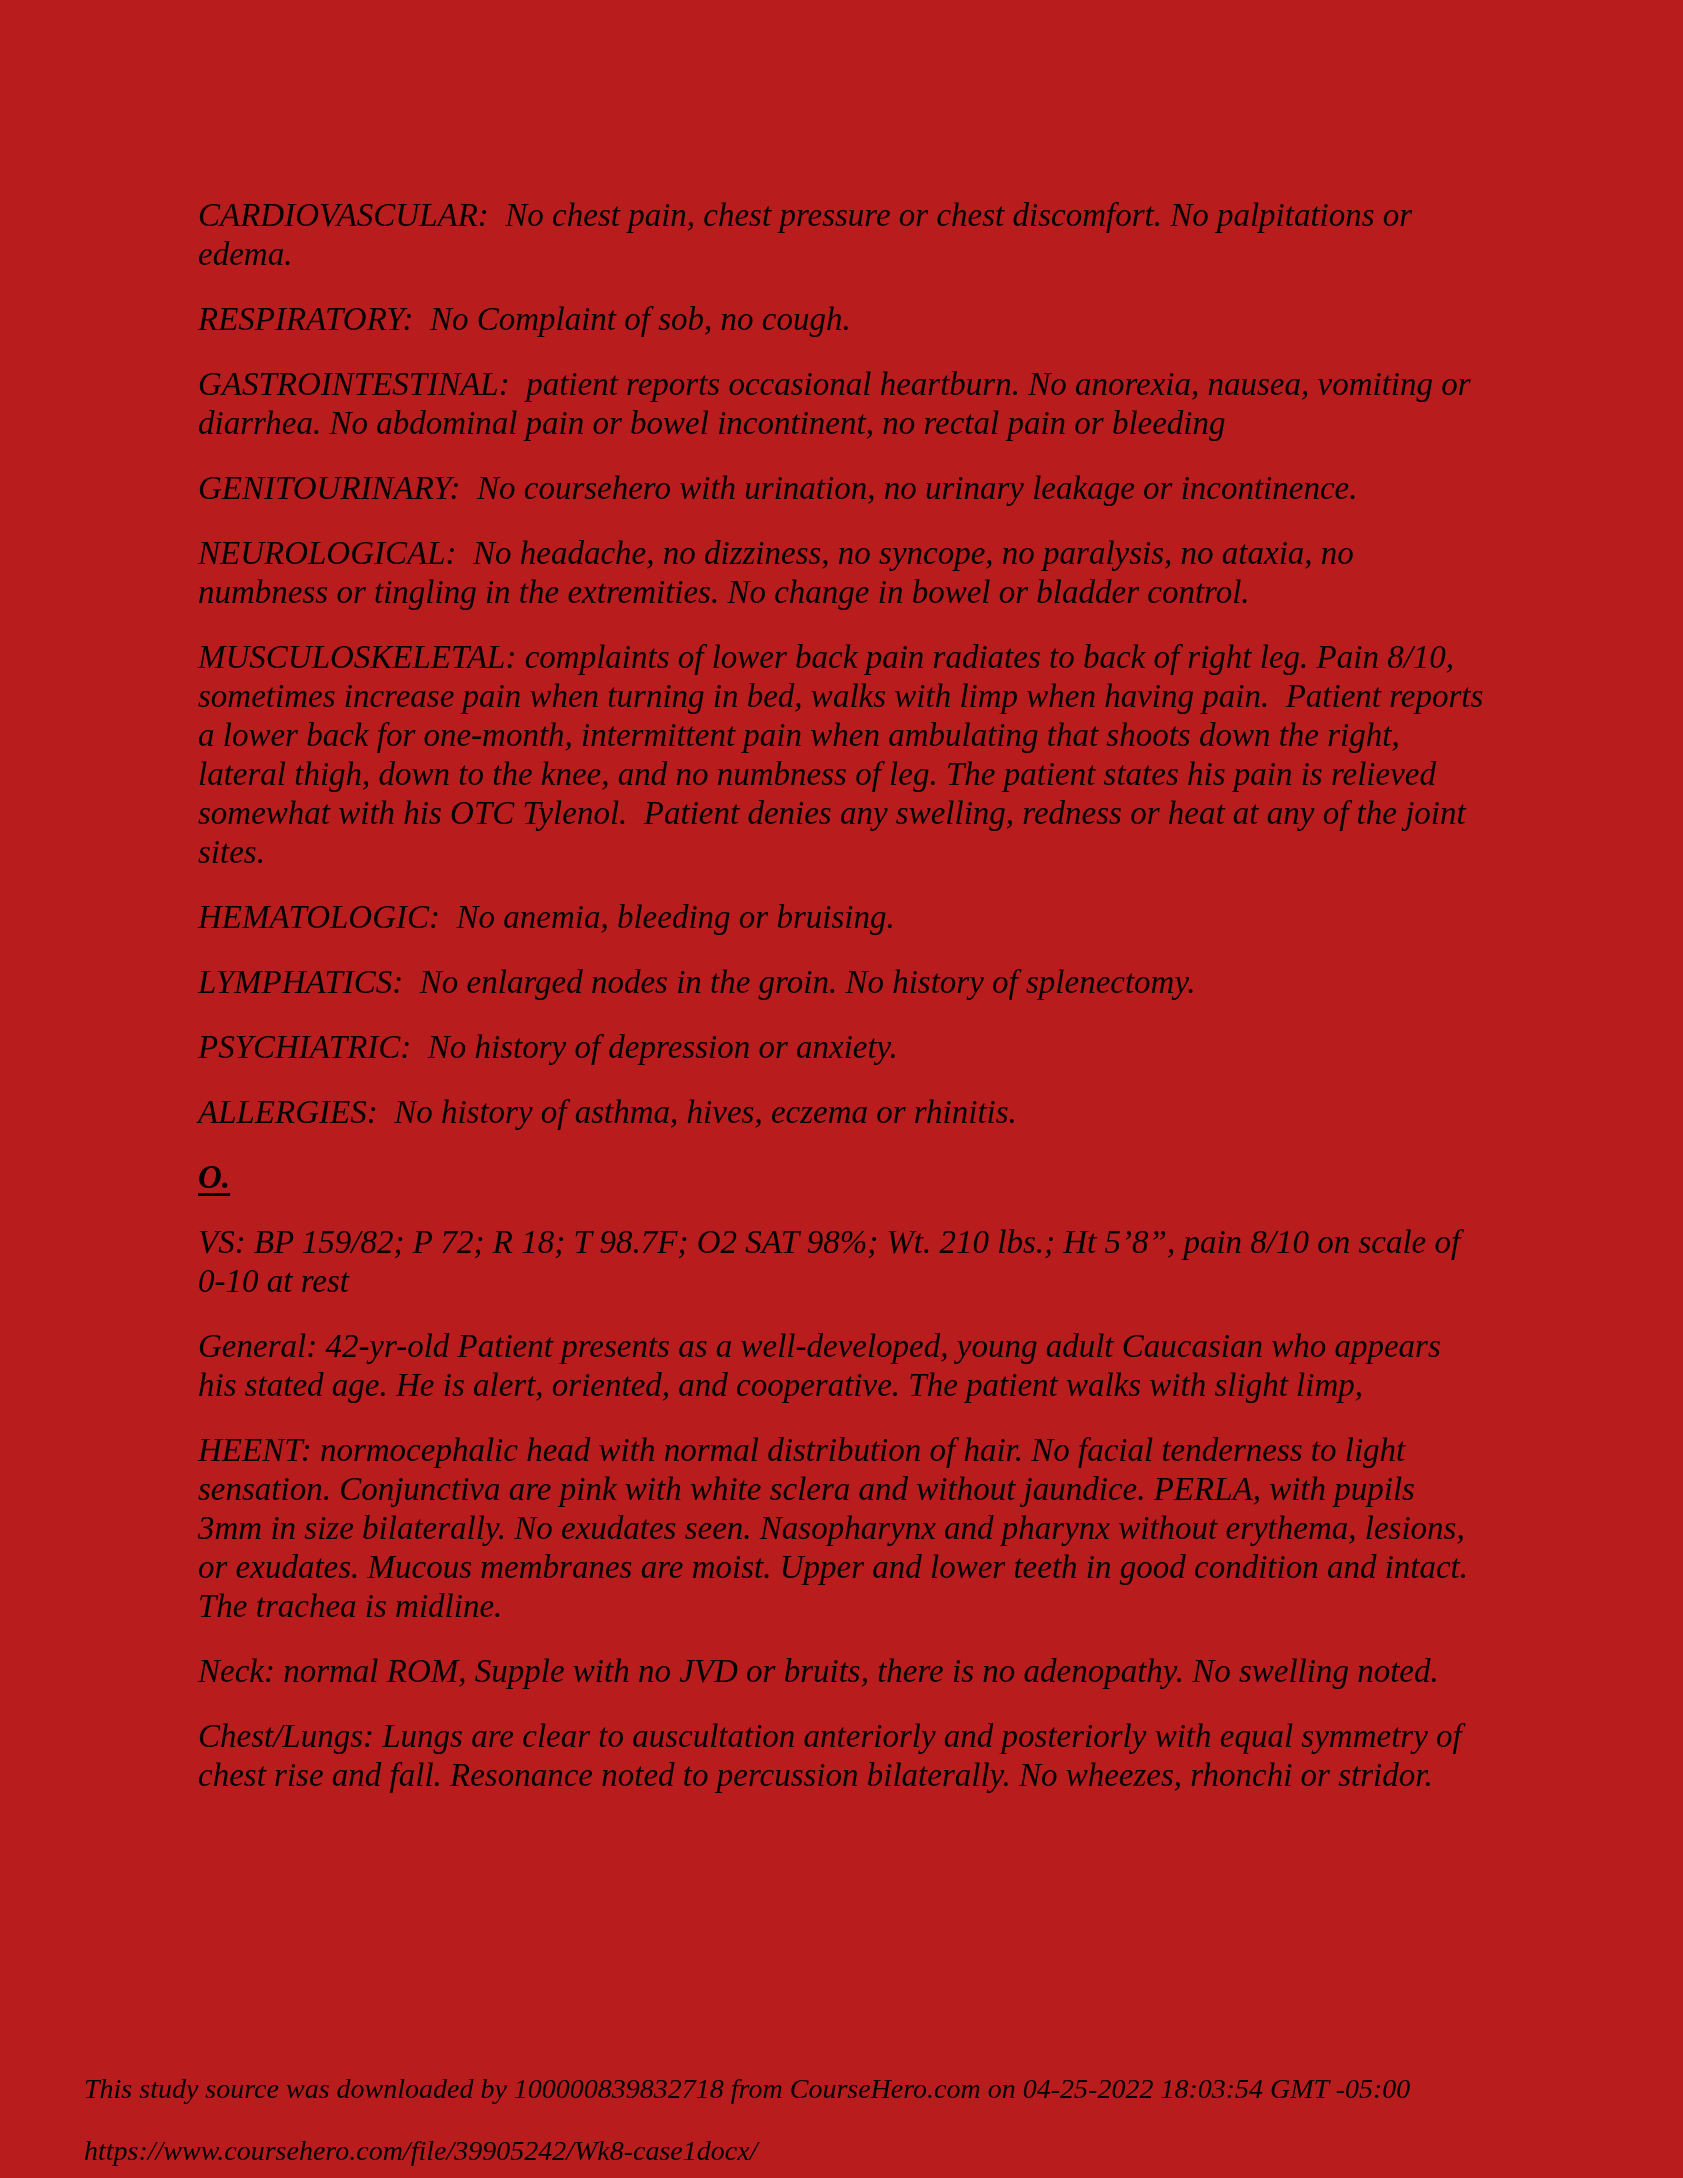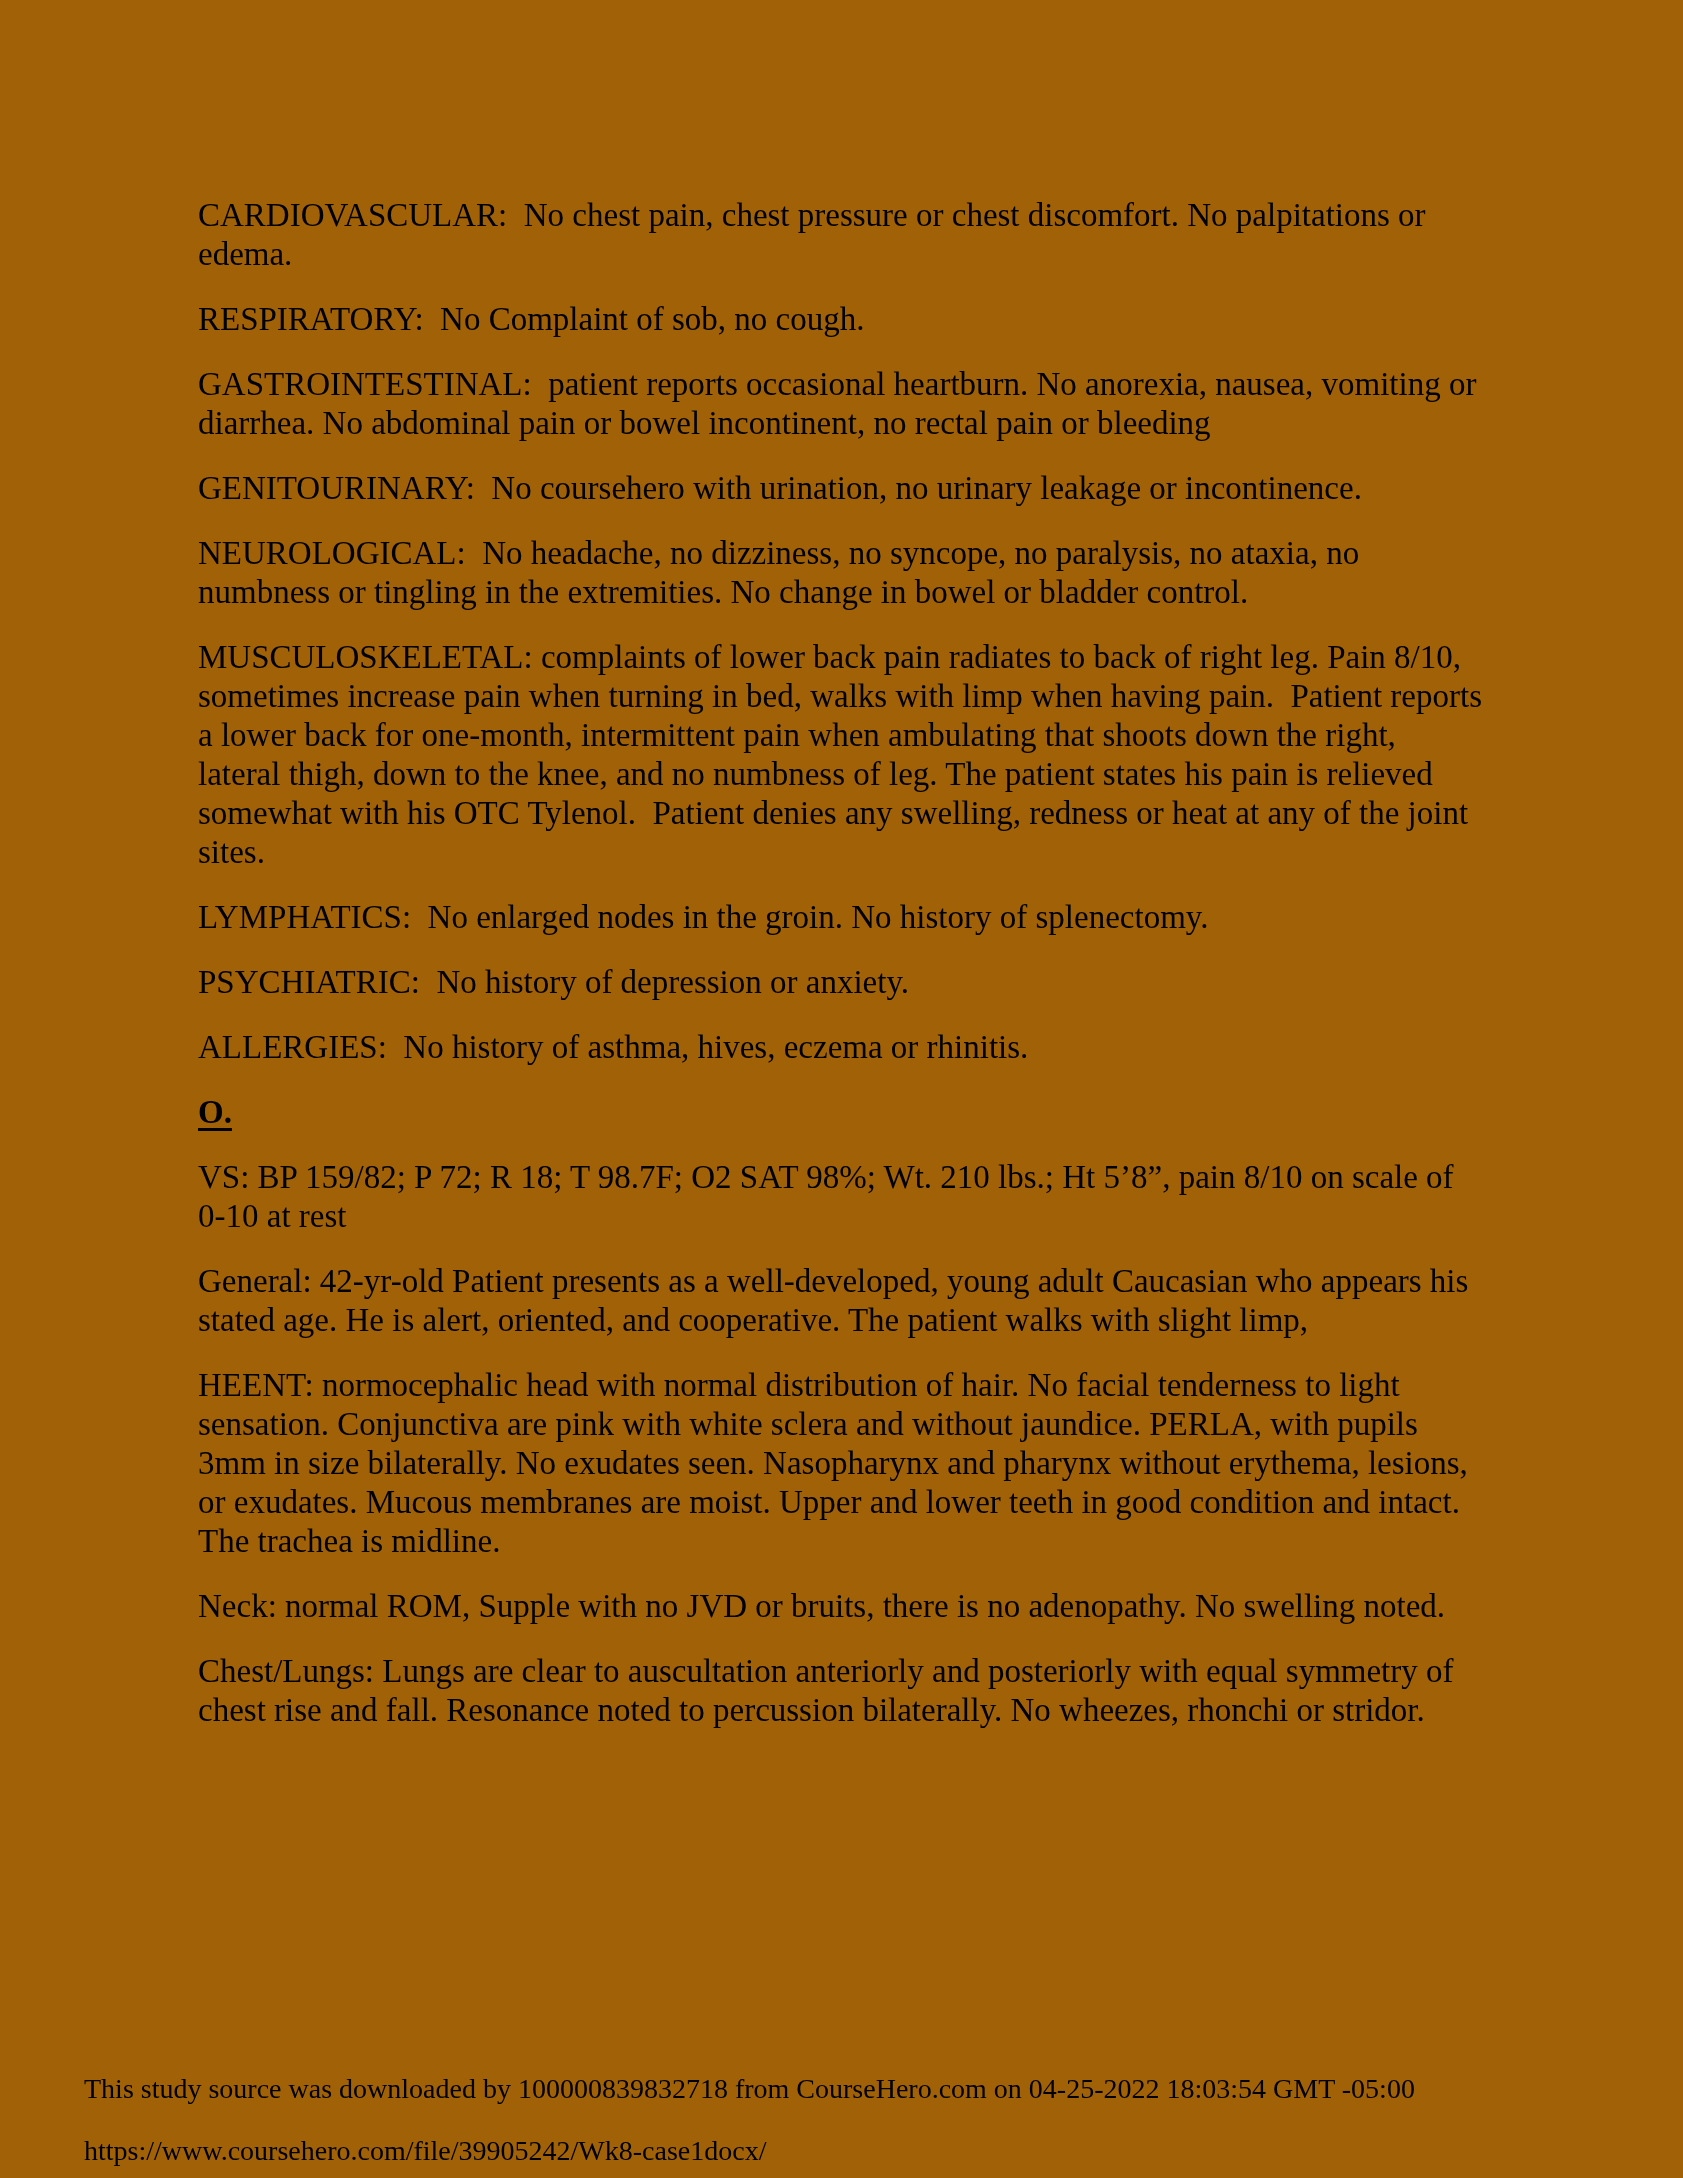--- a/index.html
+++ b/index.html
@@ -4,24 +4,25 @@
 <style>
   html, body {
     margin: 0;
     padding: 0;
     background: #ffffff;
   }
   .page {
     position: relative;
     width: 1683px;
     height: 2178px;
-    background: #a16207;
+    background: #b91c1c;
     color: #000000;
     font-family: "Liberation Serif", serif;
     overflow: hidden;
+    font-style: italic;
   }
   .content {
     position: absolute;
     left: 198px;
     top: 196px;
     width: 1287px;
   }
   .para {
     font-size: 33px;
     line-height: 39px;
@@ -52,20 +53,21 @@
 
 <div class="page">
   <div class="content">
 
     <p class="para">CARDIOVASCULAR:  No chest pain, chest pressure or chest discomfort. No palpitations or edema.</p>
     <p class="para">RESPIRATORY:  No Complaint of sob, no cough.</p>
     <p class="para">GASTROINTESTINAL:  patient reports occasional heartburn. No anorexia, nausea, vomiting or diarrhea. No abdominal pain or bowel incontinent, no rectal pain or bleeding</p>
     <p class="para">GENITOURINARY:  No coursehero with urination, no urinary leakage or incontinence.</p>
     <p class="para">NEUROLOGICAL:  No headache, no dizziness, no syncope, no paralysis, no ataxia, no numbness or tingling in the extremities. No change in bowel or bladder control.</p>
     <p class="para">MUSCULOSKELETAL: complaints of lower back pain radiates to back of right leg. Pain 8/10, sometimes increase pain when turning in bed, walks with limp when having pain.  Patient reports a lower back for one-month, intermittent pain when ambulating that shoots down the right, lateral thigh, down to the knee, and no numbness of leg. The patient states his pain is relieved somewhat with his OTC Tylenol.  Patient denies any swelling, redness or heat at any of the joint sites.</p>
+    <p class="para">HEMATOLOGIC:  No anemia, bleeding or bruising.</p>
     <p class="para">LYMPHATICS:  No enlarged nodes in the groin. No history of splenectomy.</p>
     <p class="para">PSYCHIATRIC:  No history of depression or anxiety.</p>
     <p class="para">ALLERGIES:  No history of asthma, hives, eczema or rhinitis.</p>
 
     <p class="para"><span class="bold underline">O.</span></p>
 
 
     <p class="para">VS: BP 159/82; P 72; R 18; T 98.7F; O2 SAT 98%; Wt. 210 lbs.; Ht 5’8”, pain 8/10 on scale of 0-10 at rest</p>
     <p class="para">General: 42-yr-old Patient presents as a well-developed, young adult Caucasian who appears his stated age. He is alert, oriented, and cooperative. The patient walks with slight limp,</p>
     <p class="para">HEENT: normocephalic head with normal distribution of hair. No facial tenderness to light sensation. Conjunctiva are pink with white sclera and without jaundice. PERLA, with pupils 3mm in size bilaterally. No exudates seen. Nasopharynx and pharynx without erythema, lesions, or exudates. Mucous membranes are moist. Upper and lower teeth in good condition and intact. The trachea is midline.</p>

